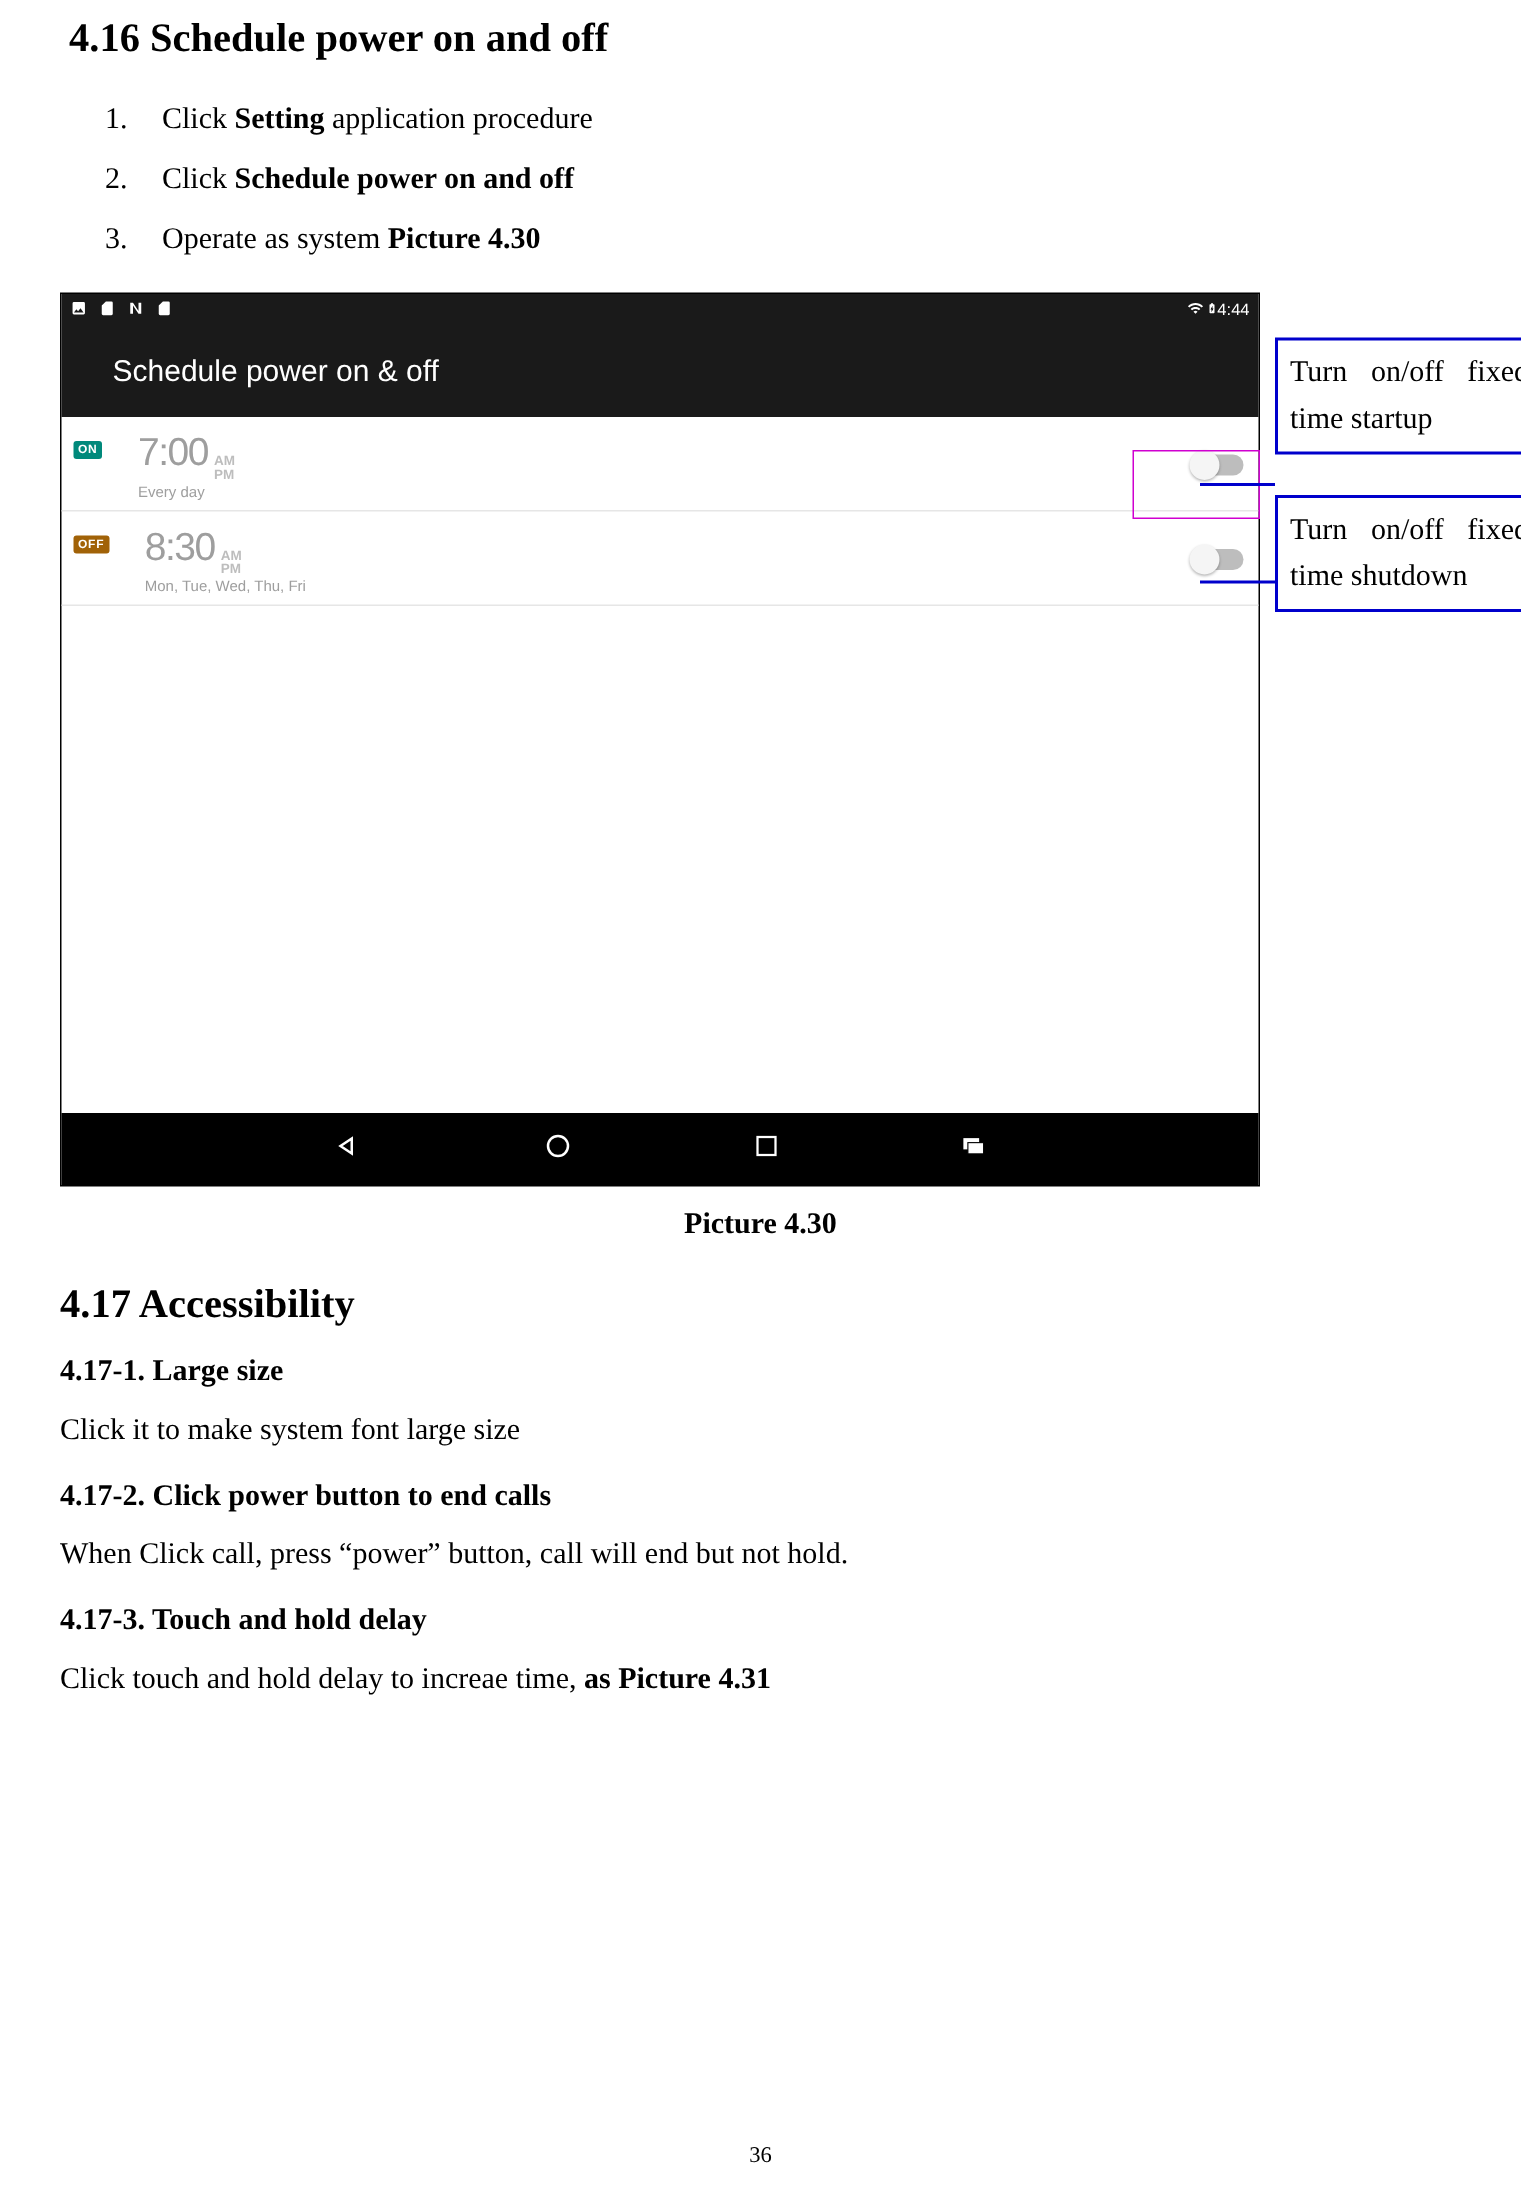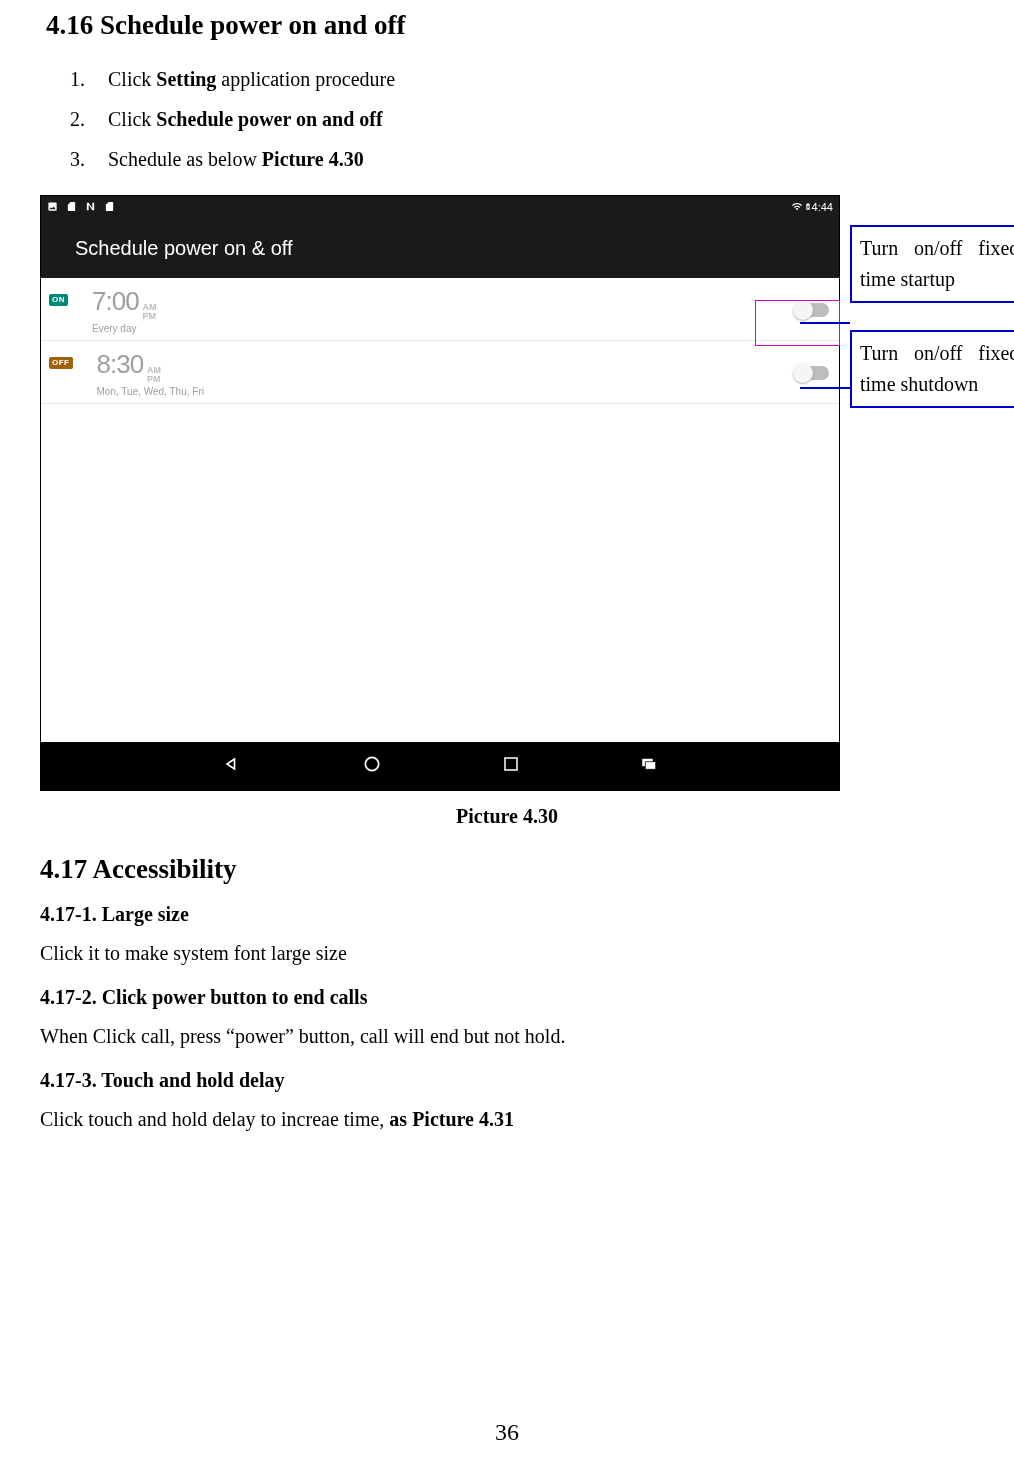--- a/index.html
+++ b/index.html
@@ -166,37 +166,37 @@
     .para {
       font-size:20px;
       line-height:1.7;
       margin-bottom: 4px;
     }
     .page-num {
       position:absolute;
       bottom: 28px;
       left:50%;
       transform:translateX(-50%);
-      font-size:24px;
+      font-size:15px;
     }
   </style>
 </head>
 <body>
 
 <h1 class="section-head">4.16 Schedule power on and off</h1>
 
 <ol class="steps">
   <li>
     <span>Click </span><span class="bold">Setting</span><span> application procedure</span>
   </li>
   <li>
     <span>Click </span><span class="bold">Schedule power on and off</span><span></span>
   </li>
   <li>
-    <span>Schedule as below </span><span class="bold">Picture 4.30</span><span></span>
+    <span>Operate as system </span><span class="bold">Picture 4.30</span><span></span>
   </li>
 </ol>
 
 <div class="figure-wrap">
 
   <div class="device">
     <div class="statusbar">
       <div class="status-left">
         <span class="ico"><svg width="11" height="11" viewBox="0 0 24 24" fill="#fff">
               <path d="M21 19V5a2 2 0 0 0-2-2H5a2 2 0 0 0-2 2v14a2 2 0 0 0 2 2h14a2 2 0 0 0 2-2zM8.5 13.5l2.5 3 3.5-4.5 4.5 6H5l3.5-4.5z"></path>

